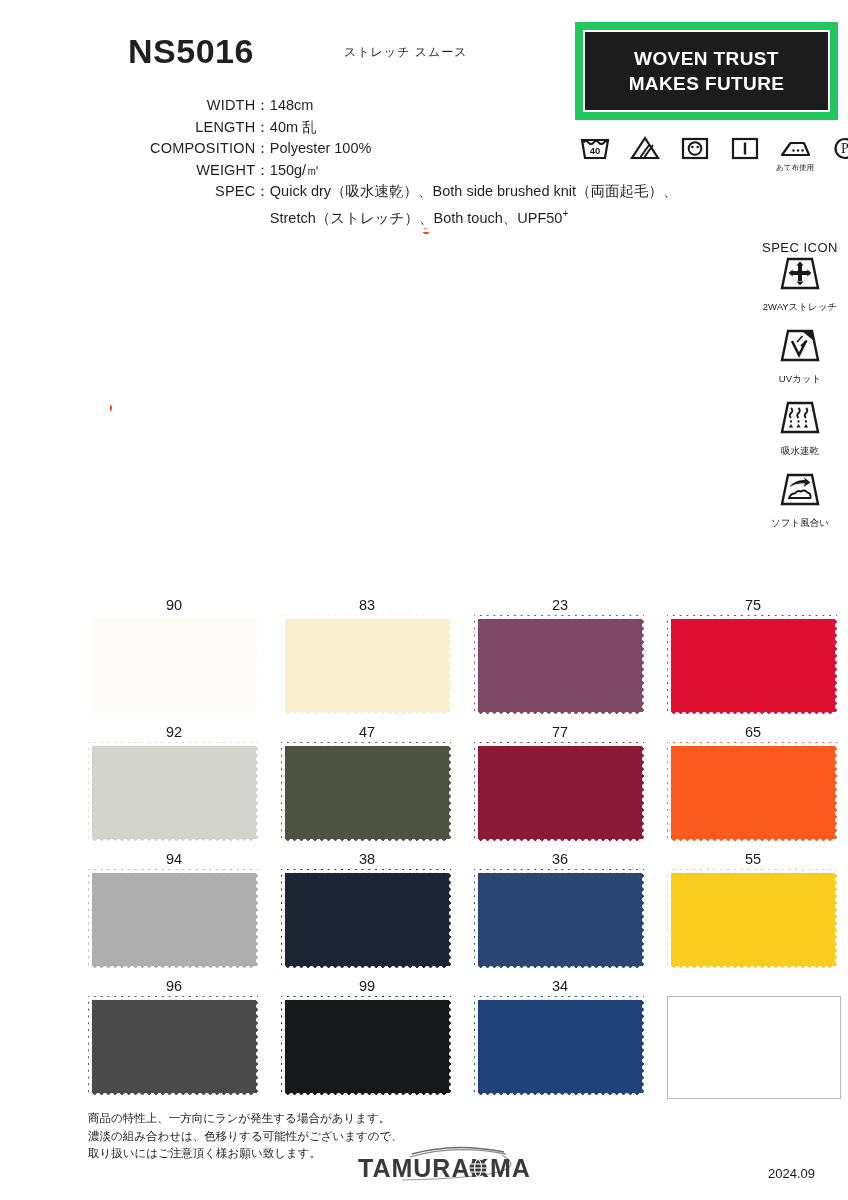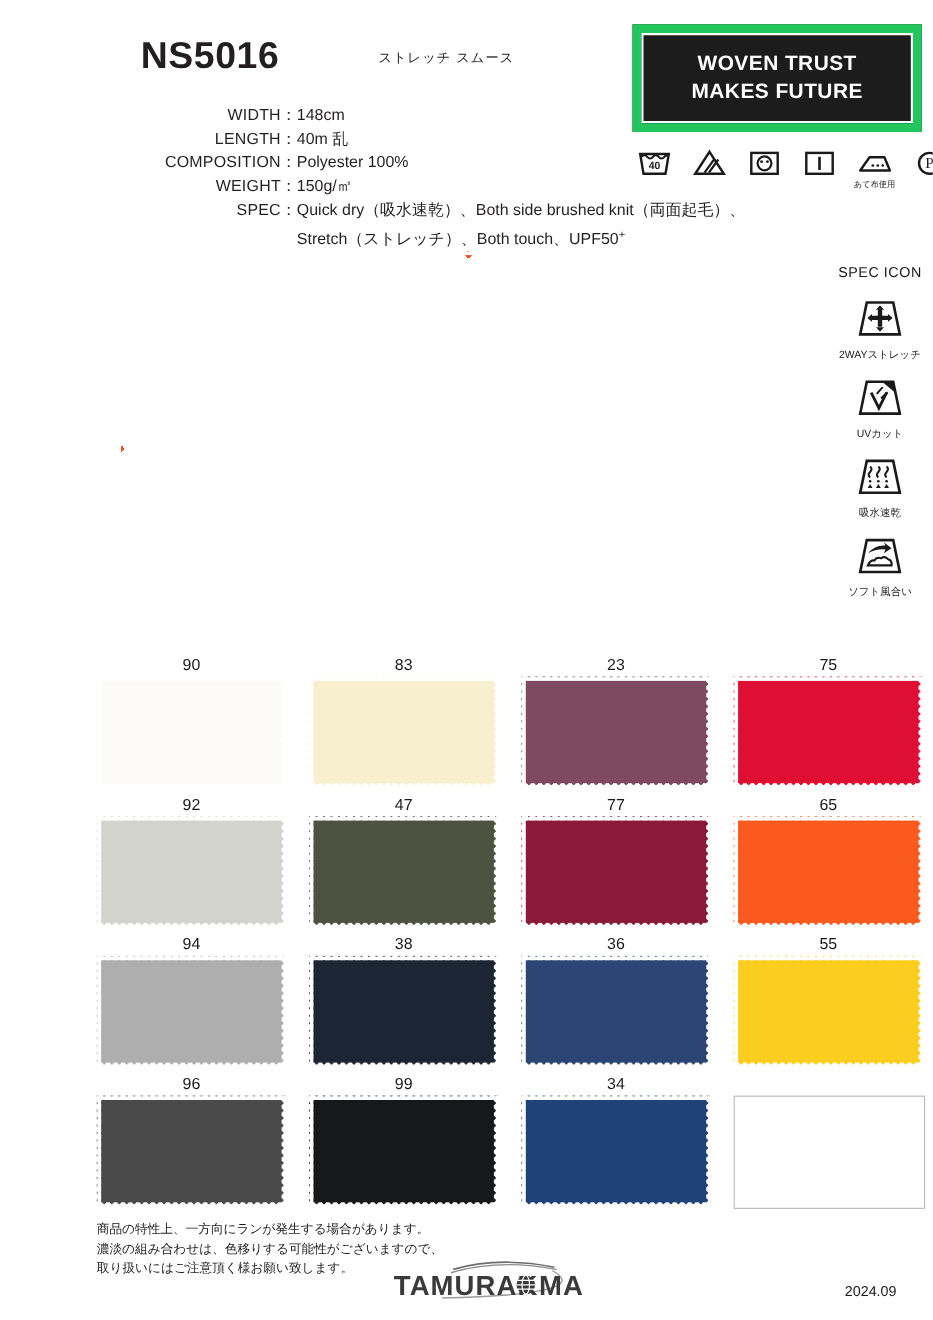--- a/index.html
+++ b/index.html
@@ -91,21 +91,21 @@
     background-size: 6.8px 6.8px; background-repeat: repeat-y;
   }
   .sw-edge-l { left: -1px; }
   .sw-edge-r { right: -1px; }
 
   
   #spec-icon-col {
     position: absolute; left: 754px; top: 240px; width: 92px;
   }
   #spec-icon-title {
-    text-align: center; font-size: 13px; letter-spacing: .5px; color: #1a1a1a; margin-bottom: 16px;
+    text-align: center; font-size: 13px; letter-spacing: .5px; color: #1a1a1a; 
   }
   .spec-icon-item { text-align: center; margin-bottom: 13px; }
   .spec-icon-item .glyph { display: block; margin: 0 auto 3px auto; }
   .spec-icon-item .cap { font-size: 9.5px; color: #1a1a1a; letter-spacing: 0; }
 
   
   #swatch-grid {
     position: absolute; left: 88px; top: 595px; width: 752px;
   }
   .grid-row { display: flex; justify-content: flex-start; margin-bottom: 6px; }

